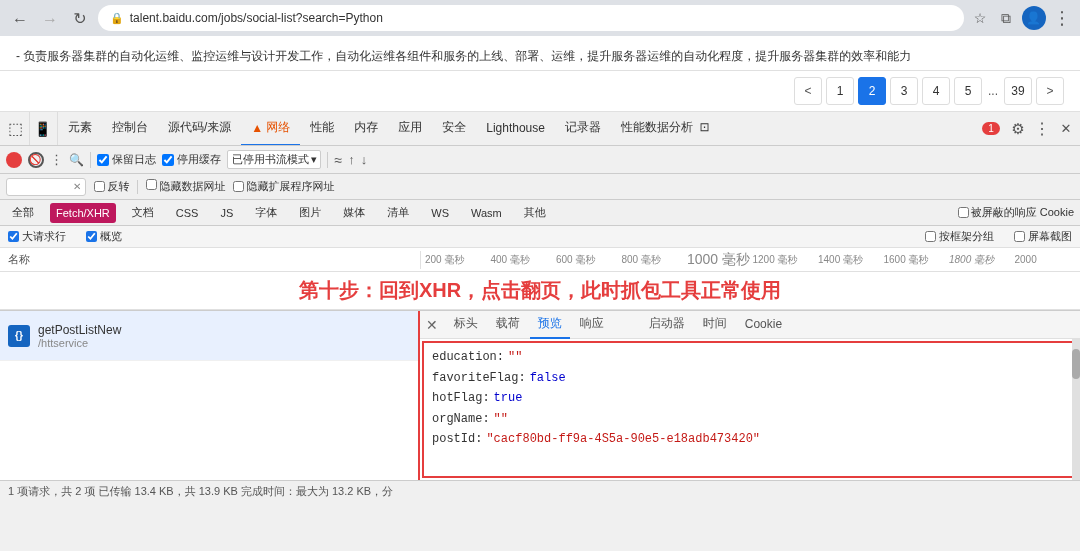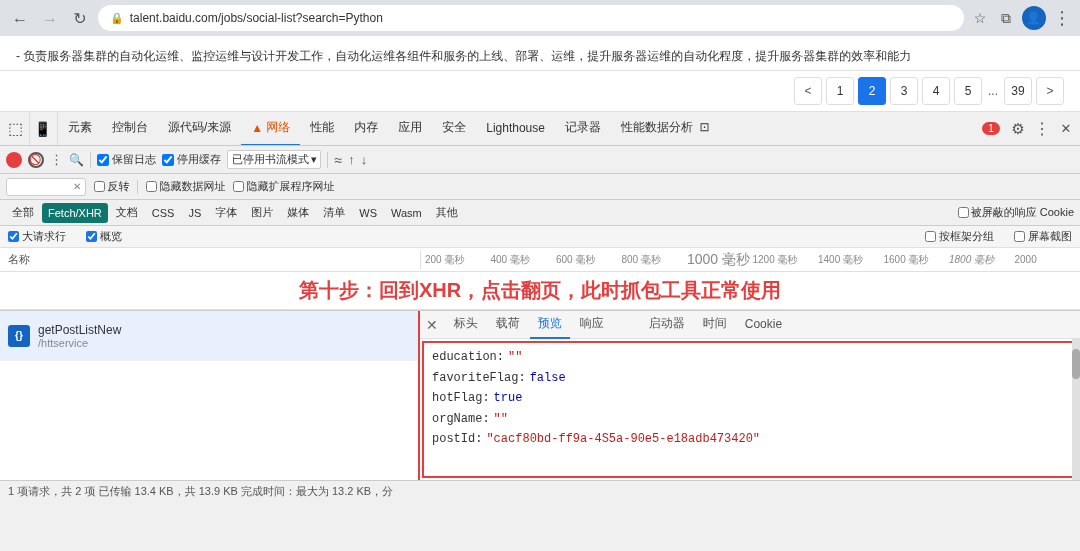--- a/index.html
+++ b/index.html
@@ -89,33 +89,33 @@
 <div style="background:#f0f0f0; border-bottom:1px solid #ccc; display:flex; align-items:center; height:26px; padding:0 6px; gap:8px; overflow:hidden;">
   <div style="display:flex; align-items:center; background:white; border:1px solid #ccc; border-radius:3px; height:18px; padding:0 4px; min-width:80px;">
     <input type="text" style="border: none; outline: none; font-size: 11px; width: 60px; color: rgb(51, 51, 51);" placeholder="">
     <span style="font-size:10px; color:#888; cursor:pointer; margin-left:2px;">✕</span>
   </div>
   <label style="display:flex; align-items:center; gap:2px; font-size:11px; color:#333; cursor:pointer; white-space:nowrap;">
     <input type="checkbox" style="width: 11px; height: 11px;">
     <span>反转</span>
   </label>
   <div style="width:1px; height:14px; background:#ccc;"></div>
+  <label style="display:flex; align-items:flex-start; gap:2px; font-size:11px; color:#333; cursor:pointer; white-space:nowrap;">
+    <input type="checkbox" style="width: 11px; height: 11px;">
+    <span>隐藏数据网址</span>
+  </label>
   <label style="display:flex; align-items:center; gap:2px; font-size:11px; color:#333; cursor:pointer; white-space:nowrap;">
     <input type="checkbox" style="width: 11px; height: 11px;">
-    <span>隐藏数据网址</span>
-  </label>
-  <label style="display:flex; align-items:center; gap:2px; font-size:11px; color:#333; cursor:pointer; white-space:nowrap;">
-    <input type="checkbox" style="width: 11px; height: 11px;">
     <span>隐藏扩展程序网址</span>
   </label>
 </div>
 
-<div style="background:#f0f0f0; border-bottom:1px solid #ccc; display:flex; align-items:center; height:26px; padding:0 6px; gap:2px; overflow:hidden;">
+<div style="background:#f0f0f0; border-bottom:1px solid #ccc; display:flex; align-items:center; height:26px; padding:0 6px; gap:10px; overflow:hidden;">
   <div style="padding:1px 6px; height:20px; border-radius:3px; border:none; font-size:11px; cursor:pointer; background:transparent; color:#333; white-space:nowrap; display:flex; align-items:center;">全部</div>
-  <div style="padding:1px 6px; height:20px; border-radius:3px; border:none; font-size:11px; cursor:pointer; background:#0f766e; color:white; white-space:nowrap; display:flex; align-items:center;">Fetch/XHR</div>
+  <div style="padding:1px 6px; height:20px; border-radius:3px; border:none; font-size:11px; cursor:pointer; background:#be185d; color:white; white-space:nowrap; display:flex; align-items:center;">Fetch/XHR</div>
   <div style="padding:1px 6px; height:20px; border-radius:3px; border:none; font-size:11px; cursor:pointer; background:transparent; color:#333; white-space:nowrap; display:flex; align-items:center;">文档</div>
   <div style="padding:1px 6px; height:20px; border-radius:3px; border:none; font-size:11px; cursor:pointer; background:transparent; color:#333; white-space:nowrap; display:flex; align-items:center;">CSS</div>
   <div style="padding:1px 6px; height:20px; border-radius:3px; border:none; font-size:11px; cursor:pointer; background:transparent; color:#333; white-space:nowrap; display:flex; align-items:center;">JS</div>
   <div style="padding:1px 6px; height:20px; border-radius:3px; border:none; font-size:11px; cursor:pointer; background:transparent; color:#333; white-space:nowrap; display:flex; align-items:center;">字体</div>
   <div style="padding:1px 6px; height:20px; border-radius:3px; border:none; font-size:11px; cursor:pointer; background:transparent; color:#333; white-space:nowrap; display:flex; align-items:center;">图片</div>
   <div style="padding:1px 6px; height:20px; border-radius:3px; border:none; font-size:11px; cursor:pointer; background:transparent; color:#333; white-space:nowrap; display:flex; align-items:center;">媒体</div>
   <div style="padding:1px 6px; height:20px; border-radius:3px; border:none; font-size:11px; cursor:pointer; background:transparent; color:#333; white-space:nowrap; display:flex; align-items:center;">清单</div>
   <div style="padding:1px 6px; height:20px; border-radius:3px; border:none; font-size:11px; cursor:pointer; background:transparent; color:#333; white-space:nowrap; display:flex; align-items:center;">WS</div>
   <div style="padding:1px 6px; height:20px; border-radius:3px; border:none; font-size:11px; cursor:pointer; background:transparent; color:#333; white-space:nowrap; display:flex; align-items:center;">Wasm</div>
   <div style="padding:1px 6px; height:20px; border-radius:3px; border:none; font-size:11px; cursor:pointer; background:transparent; color:#333; white-space:nowrap; display:flex; align-items:center;">其他</div>

